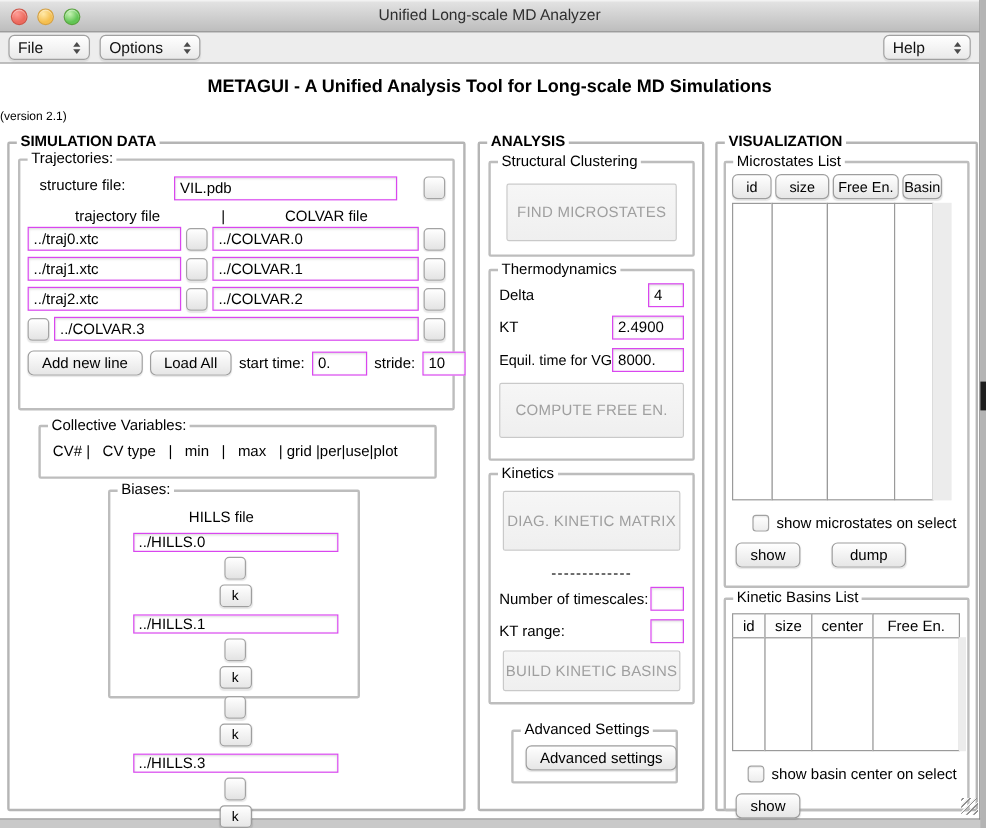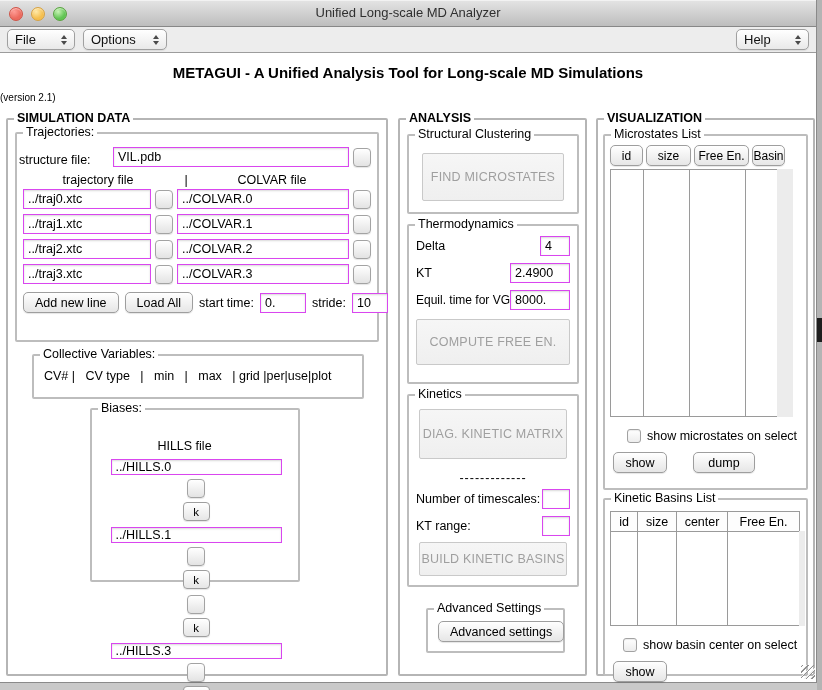--- a/index.html
+++ b/index.html
@@ -50,32 +50,32 @@
     border:1px solid #a3a3a3;border-radius:4px;box-shadow:0 1px 1px rgba(0,0,0,.1);}
   .bigbtn{box-sizing:border-box;display:flex;align-items:center;justify-content:center;
     background:linear-gradient(#f6f6f6,#efefef);border:1px solid #c9c9c9;border-radius:2px;
     color:#9f9f9f;font-size:12.5px;letter-spacing:.2px;white-space:nowrap;}
   .checkbox{box-sizing:border-box;width:14px;height:14px;border:1px solid #a2a2a2;border-radius:3px;
     background:linear-gradient(#ffffff,#ededed);box-shadow:inset 0 1px 1px rgba(0,0,0,.08);flex:none;}
   .lbl{font-size:12.5px;color:#000;white-space:nowrap;}
   
   #sim-frame{left:6px;top:118px;width:382px;height:558px;}
   #traj-frame{position:absolute;left:7px;top:12px;width:364px;height:210px;border:2px solid #bdbdbd;border-radius:2px;box-sizing:border-box;}
-  .struct-row{display:flex;align-items:flex-end;gap:4px;margin:13px 6px 4px 2px;}
+  .struct-row{display:flex;align-items:flex-start;gap:22px;margin:13px 6px 4px 16px;}
   .struct-row .lbl{width:90px;flex:none;}
   .struct-row .entry{flex:1;}
   .cols-row{display:grid;grid-template-columns:150px 26px 1fr 26px;margin:6px 6px 2px 6px;font-size:12.5px;text-align:center;}
   .traj-row{display:flex;align-items:center;gap:4px;margin:0 6px 5px 6px;}
   .traj-row .t{width:128px;flex:none;}
   .traj-row .c{flex:1;min-width:0;}
   .actions-row{display:flex;align-items:center;gap:6px;margin:8px 6px 0 6px;}
   #cv-frame{position:absolute;left:24px;top:234px;width:332px;height:45px;border:2px solid #bdbdbd;border-radius:2px;box-sizing:border-box;}
   #cv-frame .cvline{margin:13px 0 0 10px;font-size:12.5px;white-space:pre;}
   #biases-frame{position:absolute;left:82px;top:288px;width:210px;height:174px;border:2px solid #bdbdbd;border-radius:2px;box-sizing:border-box;}
-  .hills-header{margin-top:29px;width:185px;text-align:center;font-size:12.5px;}
+  .hills-header{margin-top:14px;width:185px;text-align:center;font-size:12.5px;}
   .hills-row{display:flex;align-items:center;gap:4px;margin:6px 6px 0 8px;flex-direction:column;}
   .hills-row .entry{flex:1;min-width:0;}
   .kbtn{width:27px;height:19px;padding:0;font-size:11.5px;border-radius:4px;}
   
   #analysis-frame{left:398px;top:118px;width:189px;height:558px;}
   #sc-frame{position:absolute;left:7px;top:14px;width:172px;height:80px;border:2px solid #bdbdbd;border-radius:2px;box-sizing:border-box;}
   #find-btn{position:absolute;left:13px;right:13px;top:17px;bottom:11px;}
   #thermo-frame{position:absolute;left:7px;top:104px;width:172px;height:160px;border:2px solid #bdbdbd;border-radius:2px;box-sizing:border-box;}
   .trow{display:flex;justify-content:space-between;align-items:center;margin:0 7px;height:27px;}
   .trow:first-of-type{margin-top:6px;}
@@ -179,21 +179,20 @@
         <input class="entry c" value="../COLVAR.1" style="">
         <div class="browse"></div>
       </div>
       <div class="traj-row">
         <input class="entry t" value="../traj2.xtc" style="">
         <div class="browse"></div>
         <input class="entry c" value="../COLVAR.2" style="">
         <div class="browse"></div>
       </div>
       <div class="traj-row">
-        <input class="entry t" value="../traj3.xtc" style="">
         <div class="browse"></div>
         <input class="entry c" value="../COLVAR.3" style="">
         <div class="browse"></div>
       </div>
 
       <div class="actions-row">
         <div class="btn">Add new line</div>
         <div class="btn">Load All</div>
         <span class="lbl">start time:</span>
         <input class="entry" style="width: 46px;" value="0.">

